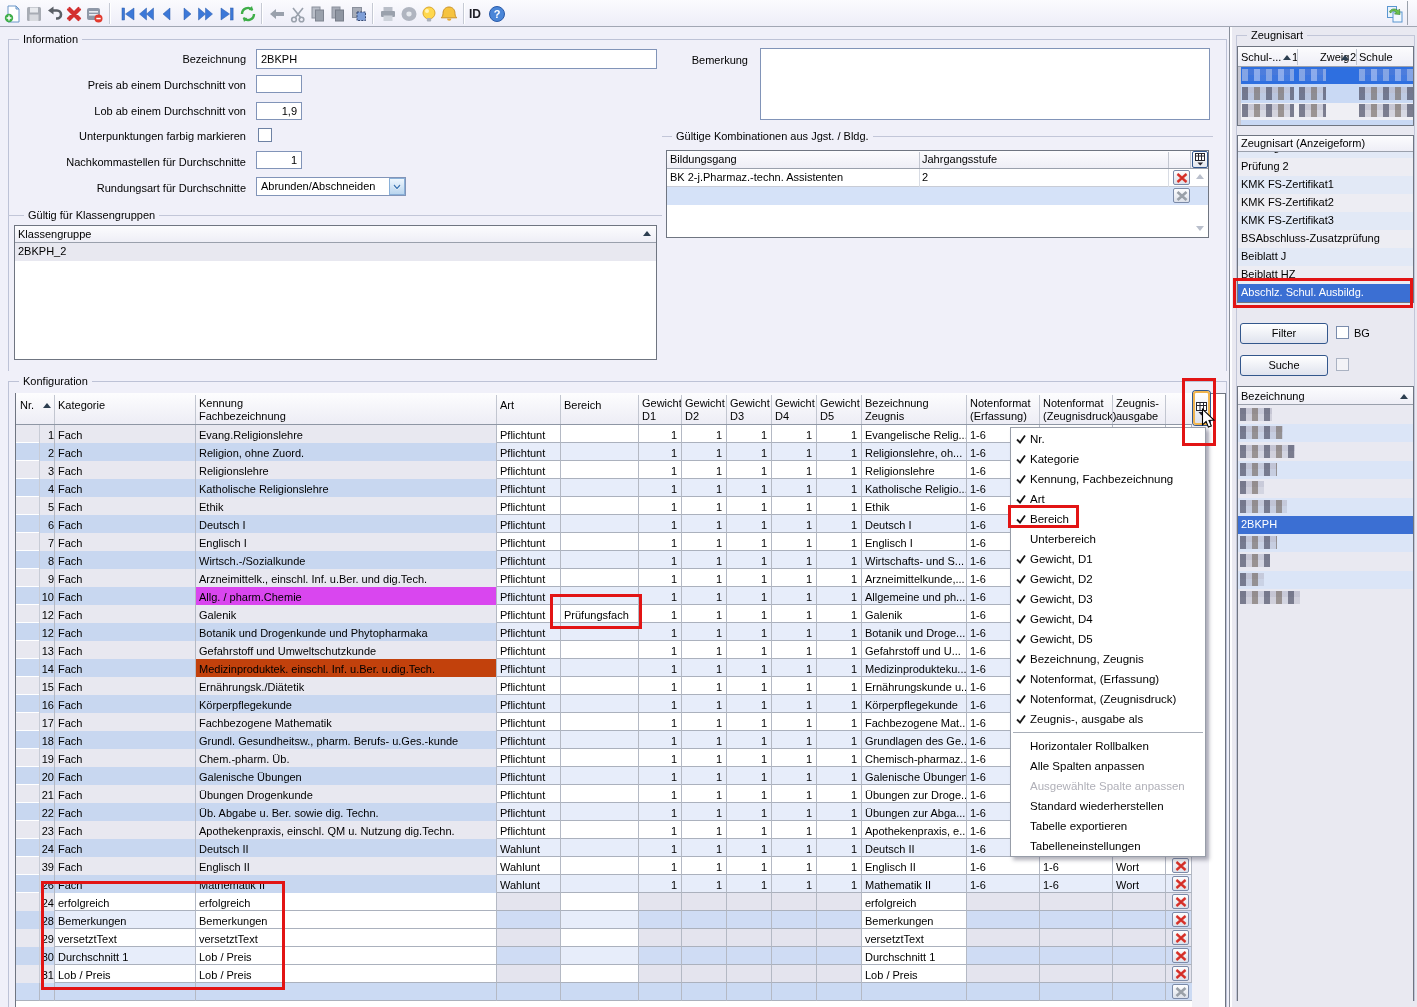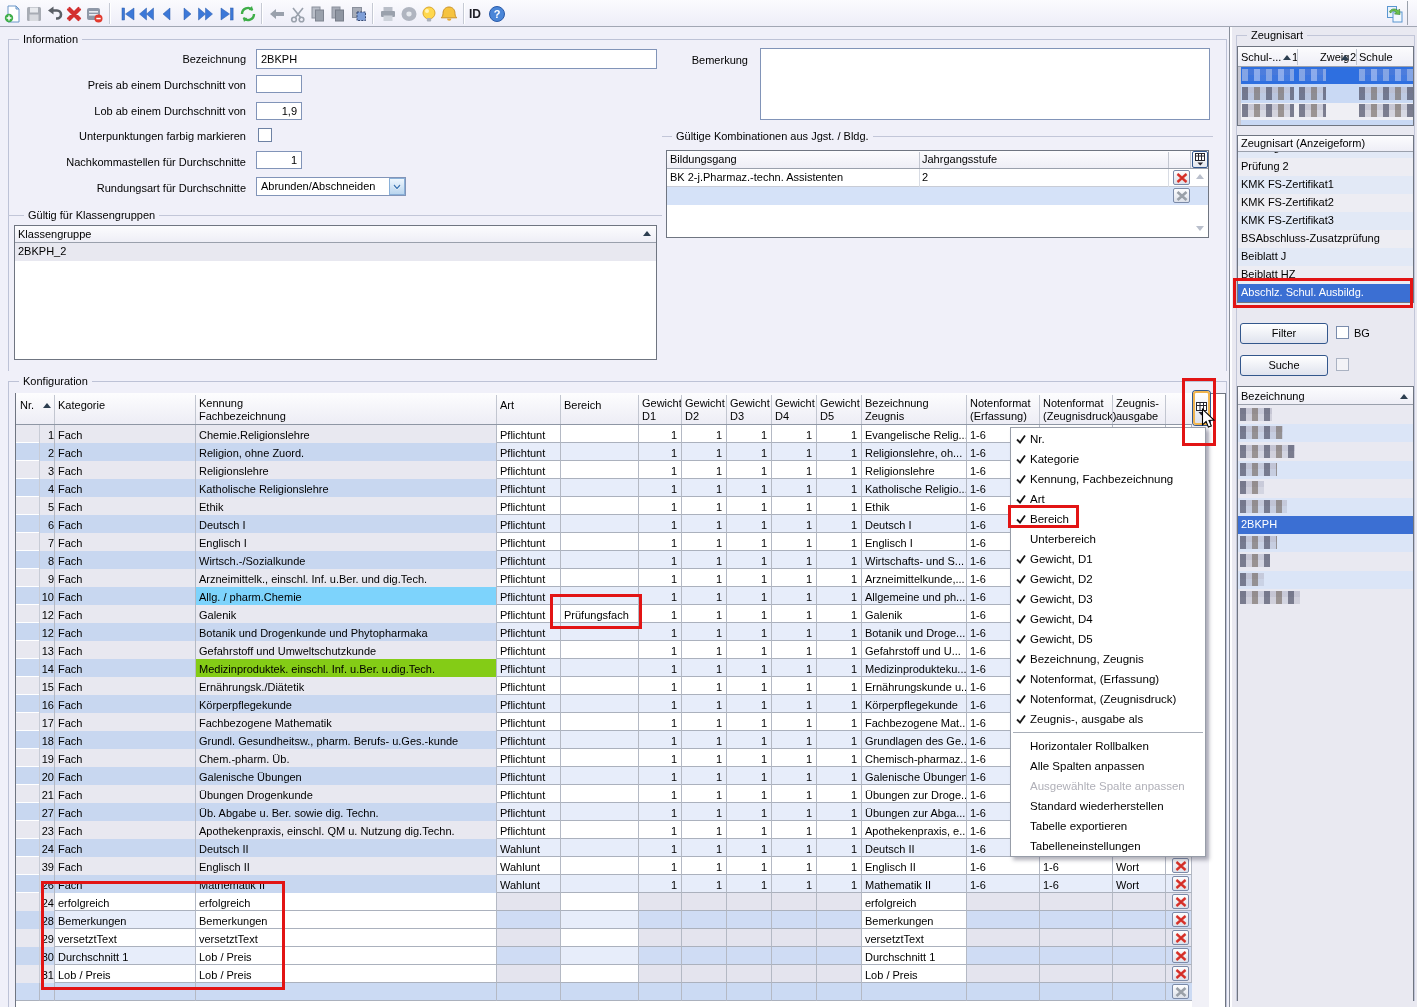--- a/index.html
+++ b/index.html
@@ -331,21 +331,21 @@
 <div style="position:absolute;left:39px;top:425px;width:1px;height:18px;background:#c8ccd6"></div>
 <div class="cell" style="position:absolute;left:40px;top:425px;width:15px;height:18px;background:#e8e8f0;">
     <div style="position:absolute;right:1px;top:2px;white-space:nowrap">1</div>
   </div>
 <div style="position:absolute;left:54px;top:425px;width:1px;height:18px;background:#b4b9c4"></div>
 <div class="cell" style="position:absolute;left:55px;top:425px;width:141px;height:18px;background:#e8e8f0;">
     <div style="position:absolute;left:3px;top:2px;white-space:nowrap">Fach</div>
   </div>
 <div style="position:absolute;left:195px;top:425px;width:1px;height:18px;background:#b4b9c4"></div>
 <div class="cell" style="position:absolute;left:196px;top:425px;width:301px;height:18px;background:#e8e8f0;">
-    <div style="position:absolute;left:3px;top:2px;white-space:nowrap">Chemie.Religionslehre</div>
+    <div style="position:absolute;left:3px;top:2px;white-space:nowrap">Evang.Religionslehre</div>
   </div>
 <div style="position:absolute;left:496px;top:425px;width:1px;height:18px;background:#b4b9c4"></div>
 <div class="cell" style="position:absolute;left:497px;top:425px;width:64px;height:18px;background:#ffffff;border-right:1px solid #b4b9c4;border-bottom:1px solid #abb1bd;">
     <div style="position:absolute;left:3px;top:2px;white-space:nowrap">Pflichtunt</div>
   </div>
 <div class="cell" style="position:absolute;left:561px;top:425px;width:78px;height:18px;background:#ffffff;border-right:1px solid #b4b9c4;border-bottom:1px solid #abb1bd;"></div>
 <div class="cell" style="position:absolute;left:639px;top:425px;width:43px;height:18px;background:#ffffff;border-right:1px solid #b4b9c4;border-bottom:1px solid #abb1bd;">
     <div style="position:absolute;right:4px;top:2px;white-space:nowrap">1</div>
   </div>
 <div class="cell" style="position:absolute;left:682px;top:425px;width:45px;height:18px;background:#ffffff;border-right:1px solid #b4b9c4;border-bottom:1px solid #abb1bd;">
@@ -717,21 +717,21 @@
 <div style="position:absolute;left:16px;top:604px;width:481px;height:1px;background:#fff"></div>
 <div style="position:absolute;left:39px;top:587px;width:1px;height:18px;background:#c8ccd6"></div>
 <div class="cell" style="position:absolute;left:40px;top:587px;width:15px;height:18px;background:#c8d7f0;">
     <div style="position:absolute;right:1px;top:2px;white-space:nowrap">10</div>
   </div>
 <div style="position:absolute;left:54px;top:587px;width:1px;height:18px;background:#b4b9c4"></div>
 <div class="cell" style="position:absolute;left:55px;top:587px;width:141px;height:18px;background:#c8d7f0;">
     <div style="position:absolute;left:3px;top:2px;white-space:nowrap">Fach</div>
   </div>
 <div style="position:absolute;left:195px;top:587px;width:1px;height:18px;background:#b4b9c4"></div>
-<div class="cell" style="position:absolute;left:196px;top:587px;width:301px;height:18px;background:#7dd3fc;text-align:center;">
+<div class="cell" style="position:absolute;left:196px;top:587px;width:301px;height:18px;background:#d946ef;text-align:center;">
     <div style="position:absolute;left:3px;top:2px;white-space:nowrap">Allg. / pharm.Chemie</div>
   </div>
 <div style="position:absolute;left:496px;top:587px;width:1px;height:18px;background:#b4b9c4"></div>
 <div class="cell" style="position:absolute;left:497px;top:587px;width:64px;height:18px;background:#e7edfa;border-right:1px solid #b4b9c4;border-bottom:1px solid #abb1bd;">
     <div style="position:absolute;left:3px;top:2px;white-space:nowrap">Pflichtunt</div>
   </div>
 <div class="cell" style="position:absolute;left:561px;top:587px;width:78px;height:18px;background:#e7edfa;border-right:1px solid #b4b9c4;border-bottom:1px solid #abb1bd;"></div>
 <div class="cell" style="position:absolute;left:639px;top:587px;width:43px;height:18px;background:#e7edfa;border-right:1px solid #b4b9c4;border-bottom:1px solid #abb1bd;">
     <div style="position:absolute;right:4px;top:2px;white-space:nowrap">1</div>
   </div>
@@ -891,21 +891,21 @@
 <div style="position:absolute;left:16px;top:676px;width:481px;height:1px;background:#fff"></div>
 <div style="position:absolute;left:39px;top:659px;width:1px;height:18px;background:#c8ccd6"></div>
 <div class="cell" style="position:absolute;left:40px;top:659px;width:15px;height:18px;background:#c8d7f0;">
     <div style="position:absolute;right:1px;top:2px;white-space:nowrap">14</div>
   </div>
 <div style="position:absolute;left:54px;top:659px;width:1px;height:18px;background:#b4b9c4"></div>
 <div class="cell" style="position:absolute;left:55px;top:659px;width:141px;height:18px;background:#c8d7f0;">
     <div style="position:absolute;left:3px;top:2px;white-space:nowrap">Fach</div>
   </div>
 <div style="position:absolute;left:195px;top:659px;width:1px;height:18px;background:#b4b9c4"></div>
-<div class="cell" style="position:absolute;left:196px;top:659px;width:301px;height:32px;background:#84cc16;">
+<div class="cell" style="position:absolute;left:196px;top:659px;width:301px;height:32px;background:#c2410c;">
     <div style="position:absolute;left:3px;top:2px;white-space:nowrap">Medizinproduktek. einschl. Inf. u.Ber. u.dig.Tech.</div>
   </div>
 <div style="position:absolute;left:496px;top:659px;width:1px;height:18px;background:#b4b9c4"></div>
 <div class="cell" style="position:absolute;left:497px;top:659px;width:64px;height:18px;background:#e7edfa;border-right:1px solid #b4b9c4;border-bottom:1px solid #abb1bd;">
     <div style="position:absolute;left:3px;top:2px;white-space:nowrap">Pflichtunt</div>
   </div>
 <div class="cell" style="position:absolute;left:561px;top:659px;width:78px;height:18px;background:#e7edfa;border-right:1px solid #b4b9c4;border-bottom:1px solid #abb1bd;"></div>
 <div class="cell" style="position:absolute;left:639px;top:659px;width:43px;height:18px;background:#e7edfa;border-right:1px solid #b4b9c4;border-bottom:1px solid #abb1bd;">
     <div style="position:absolute;right:4px;top:2px;white-space:nowrap">1</div>
   </div>
@@ -1228,21 +1228,21 @@
 <div class="cell" style="position:absolute;left:967px;top:785px;width:73px;height:18px;background:#ffffff;border-right:1px solid #b4b9c4;border-bottom:1px solid #abb1bd;">
     <div style="position:absolute;left:3px;top:2px;white-space:nowrap">1-6</div>
   </div>
 <div class="cell" style="position:absolute;left:1040px;top:785px;width:73px;height:18px;background:#ffffff;border-right:1px solid #b4b9c4;border-bottom:1px solid #abb1bd;"></div>
 <div class="cell" style="position:absolute;left:1113px;top:785px;width:53px;height:18px;background:#ffffff;border-right:1px solid #b4b9c4;border-bottom:1px solid #abb1bd;"></div>
 <div class="cell" style="position:absolute;left:1166px;top:785px;width:26px;height:18px;background:#ffffff;border-right:1px solid #b4b9c4;border-bottom:1px solid #abb1bd;"></div>
 <div class="cell" style="position:absolute;left:16px;top:803px;width:24px;height:18px;background:#c8d7f0;"></div>
 <div style="position:absolute;left:16px;top:820px;width:481px;height:1px;background:#fff"></div>
 <div style="position:absolute;left:39px;top:803px;width:1px;height:18px;background:#c8ccd6"></div>
 <div class="cell" style="position:absolute;left:40px;top:803px;width:15px;height:18px;background:#c8d7f0;">
-    <div style="position:absolute;right:1px;top:2px;white-space:nowrap">27</div>
+    <div style="position:absolute;right:1px;top:2px;white-space:nowrap">22</div>
   </div>
 <div style="position:absolute;left:54px;top:803px;width:1px;height:18px;background:#b4b9c4"></div>
 <div class="cell" style="position:absolute;left:55px;top:803px;width:141px;height:18px;background:#c8d7f0;">
     <div style="position:absolute;left:3px;top:2px;white-space:nowrap">Fach</div>
   </div>
 <div style="position:absolute;left:195px;top:803px;width:1px;height:18px;background:#b4b9c4"></div>
 <div class="cell" style="position:absolute;left:196px;top:803px;width:301px;height:18px;background:#c8d7f0;">
     <div style="position:absolute;left:3px;top:2px;white-space:nowrap">Üb. Abgabe u. Ber. sowie dig. Techn.</div>
   </div>
 <div style="position:absolute;left:496px;top:803px;width:1px;height:18px;background:#b4b9c4"></div>

